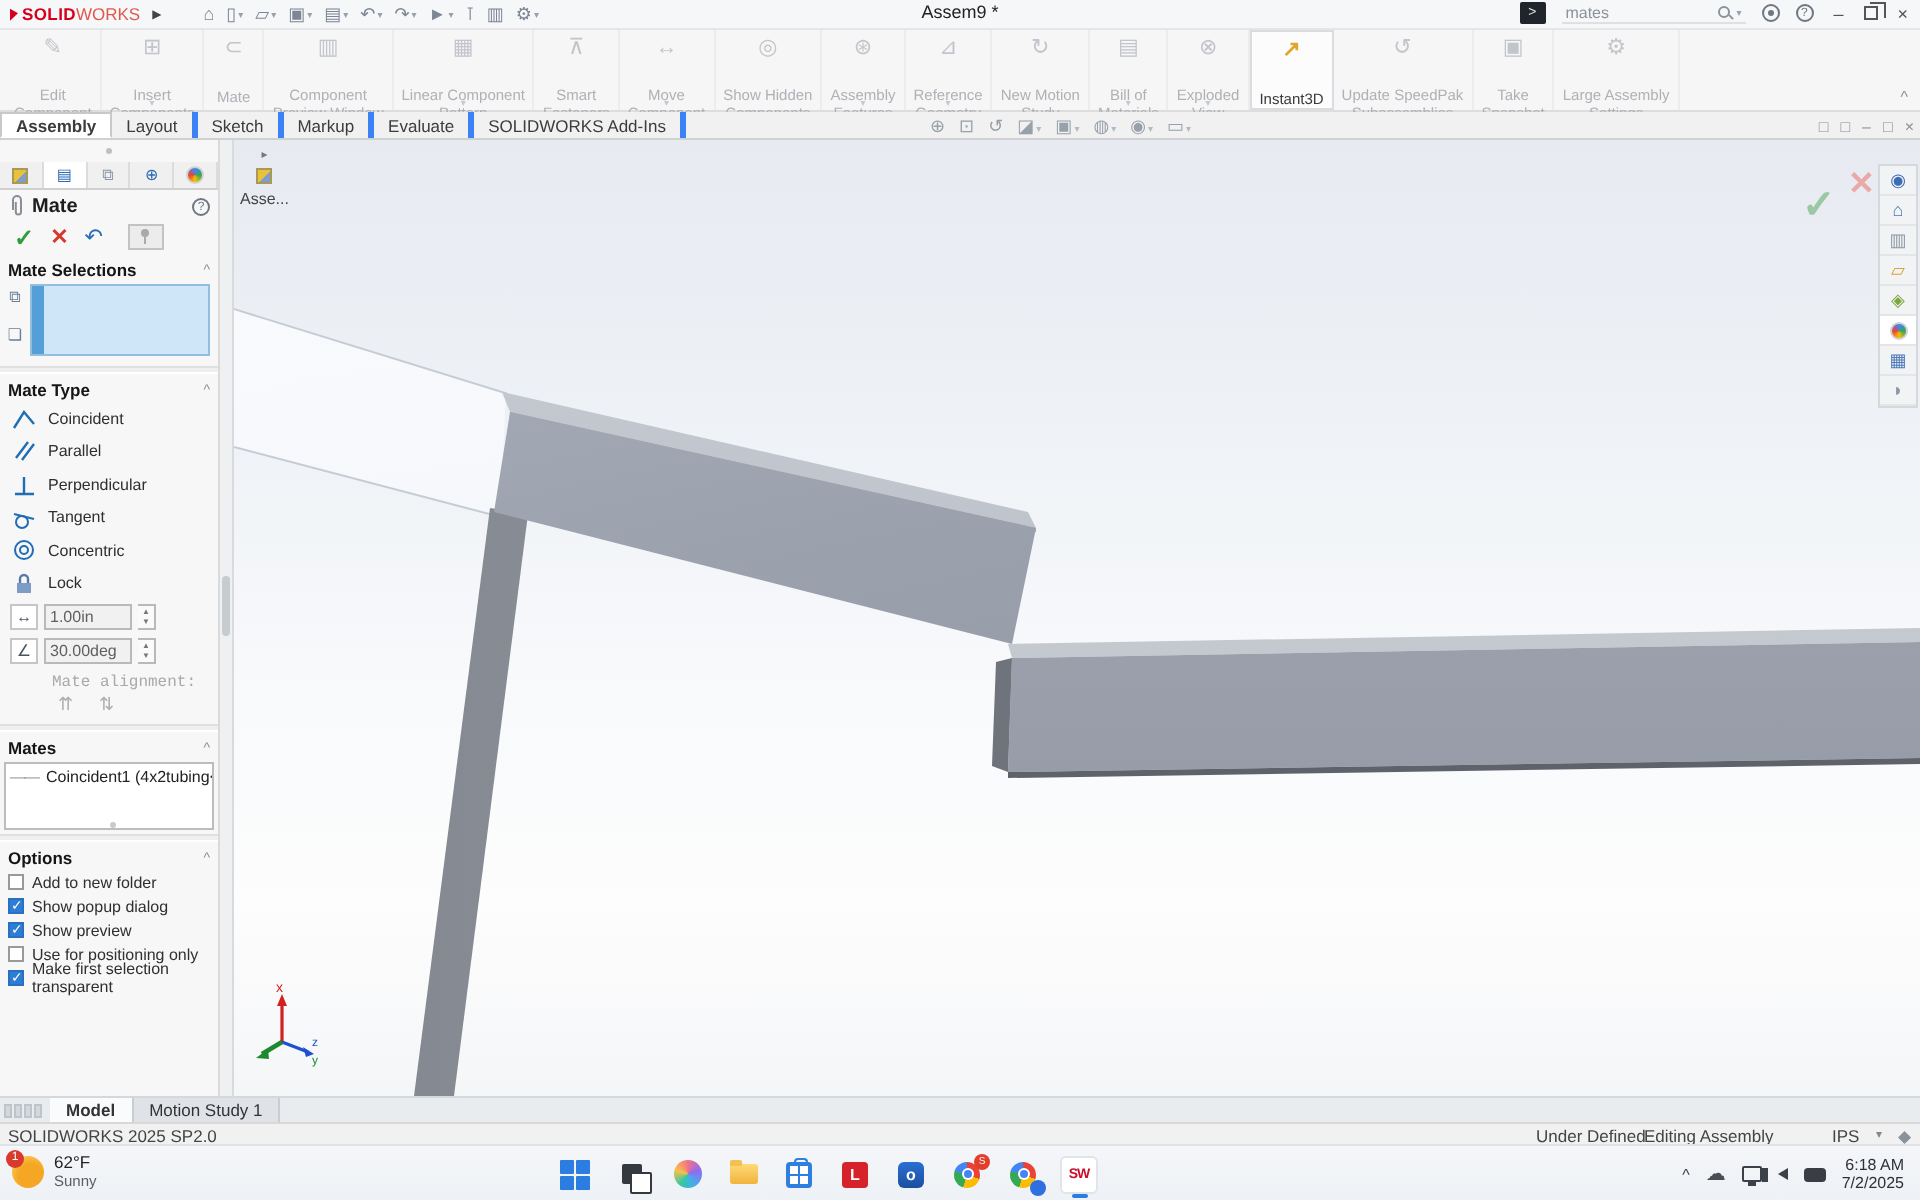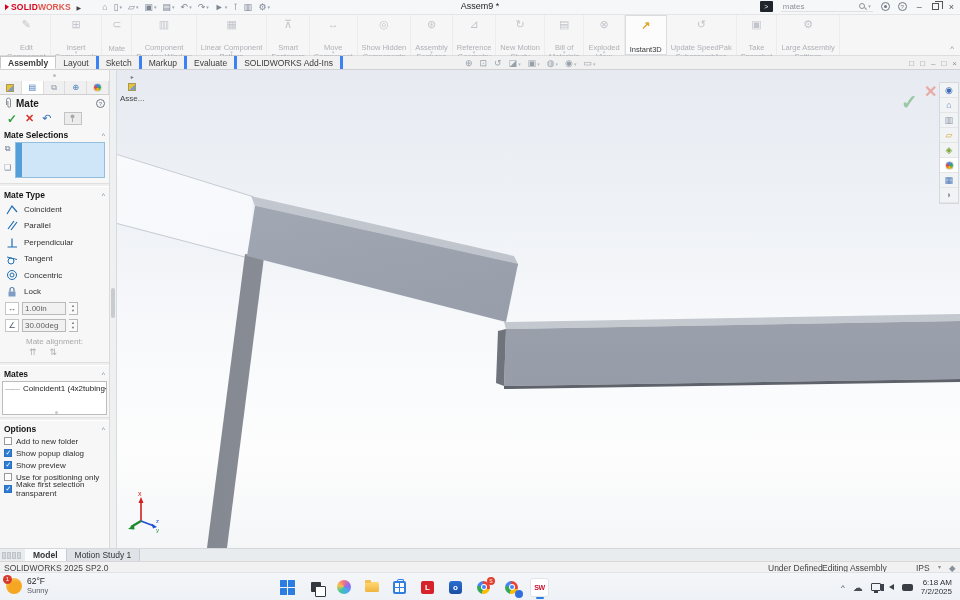--- a/index.html
+++ b/index.html
@@ -4,21 +4,21 @@
 <style>
   * { box-sizing:border-box; margin:0; padding:0; }
   html,body { width:960px; height:600px; overflow:hidden; }
   body { font-family:"Liberation Sans", sans-serif; position:relative; background:#fff; color:#333; }
 
   
   .titlebar { position:absolute; top:0; left:0; right:0; height:15px; background:#f6f7f8; border-bottom:1px solid #e4e5e7; display:flex; align-items:center; font-size:9px; }
   .brand { display:flex; align-items:center; gap:2px; padding:0 5px; }
   .brand .dsmark { width:0; height:0; border-left:4px solid #d6001c; border-top:3px solid transparent; border-bottom:3px solid transparent; transform:skewY(-10deg); }
   .brand b { color:#d6001c; font-size:8.5px; letter-spacing:.2px; }
-  .brand span.lt { color:#e2574c; font-size:8.5px; font-weight:bold; }
+  .brand span.lt { color:#e2574c; font-size:8.5px; font-weight:normal; }
   .brand .flyout { color:#444; font-size:6px; margin-left:4px; }
   .qat { display:flex; align-items:center; gap:2px; margin-left:14px; }
   .qat-btn { display:flex; align-items:center; color:#7d8694; font-size:9px; padding:0 2px; position:relative; }
   .qat-btn.caret::after { content:"▾"; font-size:5px; color:#9aa1ab; margin-left:1px; }
   .doc-title { position:absolute; left:50%; top:1px; transform:translateX(-50%); color:#222; font-size:9px; }
   .tb-right { position:absolute; right:4px; top:1px; display:flex; align-items:center; gap:8px; }
   .srch-dark { width:13px; height:11px; background:#20242c; color:#e8e8e8; font-size:7px; line-height:11px; text-align:center; border-radius:1px; }
   .srch-box { width:92px; height:11px; display:flex; align-items:center; gap:3px; border-bottom:1px solid #e0e0e0; color:#8c929b; font-size:8px; padding:0 2px; }
   .mag { width:6px; height:6px; border:1px solid #8c929b; border-radius:50%; position:relative; flex-shrink:0; margin-left:auto; }
   .mag::after { content:""; position:absolute; width:3px; height:1px; background:#8c929b; right:-3px; bottom:-1px; transform:rotate(45deg); }
@@ -74,21 +74,21 @@
   .sel-icons { display:flex; flex-direction:column; gap:9px; padding-top:2px; color:#6b7f96; font-size:8px; width:11px; align-items:center; }
   .sel-box { flex:1; height:36px; background:#cfe6f8; border:1px solid #93bede; display:flex; }
   .sel-box .bar { width:6px; background:#559fd8; }
   .mt-row { display:flex; align-items:center; gap:5px; height:16.5px; padding-left:5px; }
   .mt-ic { width:14px; height:13px; display:flex; align-items:center; justify-content:center; }
   .dim-row { display:flex; align-items:center; gap:3px; padding-left:5px; height:17px; }
   .dim-ic { width:14px; height:13px; border:1px solid #c6c6c6; background:#fff; font-size:8px; color:#4a5564; text-align:center; line-height:11px; flex-shrink:0; }
   .dim-field { width:44px; height:13px; border:1px solid #b9b9b9; background:#f1f1f1; color:#5f5f5f; font-size:8px; line-height:11px; padding:0 2px; overflow:hidden; }
   .spin { width:9px; height:13px; border:1px solid #b9b9b9; border-left:none; background:#fafafa; display:flex; flex-direction:column; align-items:center; justify-content:center; color:#777; }
   .spin i { font-style:normal; font-size:4px; line-height:4.5px; }
-  .align-lbl { color:#a9a9a9; font-size:8px; padding:3px 0 1px 26px; }
+  .align-lbl { color:#a9a9a9; font-size:8px; padding:3px 0 1px 26px;font-family:Liberation Mono, monospace; }
   .align-row { display:flex; gap:13px; padding-left:29px; color:#adadad; font-size:9px; height:13px; }
   .mates-box { margin:1px 2px 0; height:34px; background:#fff; border:1px solid #bcbcbc; overflow:hidden; position:relative; }
   .mate-item { display:flex; align-items:center; gap:2px; font-size:8px; padding:2px 0 0 2px; white-space:nowrap; color:#222; }
   .mate-item .dash { color:#9a9a9a; letter-spacing:-1px; }
   .mates-box .rsz { position:absolute; bottom:0px; left:50%; width:3px; height:3px; border-radius:50%; background:#c9c9c9; }
   .opt { display:flex; align-items:center; gap:4px; height:12px; padding-left:4px; }
   .cb { width:8px; height:8px; border:1px solid #999; background:#fff; flex-shrink:0; position:relative; }
   .cb.on { background:#2d7cd6; border-color:#2a70c0; }
   .cb.on::after { content:"✓"; color:#fff; font-size:7px; position:absolute; top:-1.5px; left:0.5px; }
 

